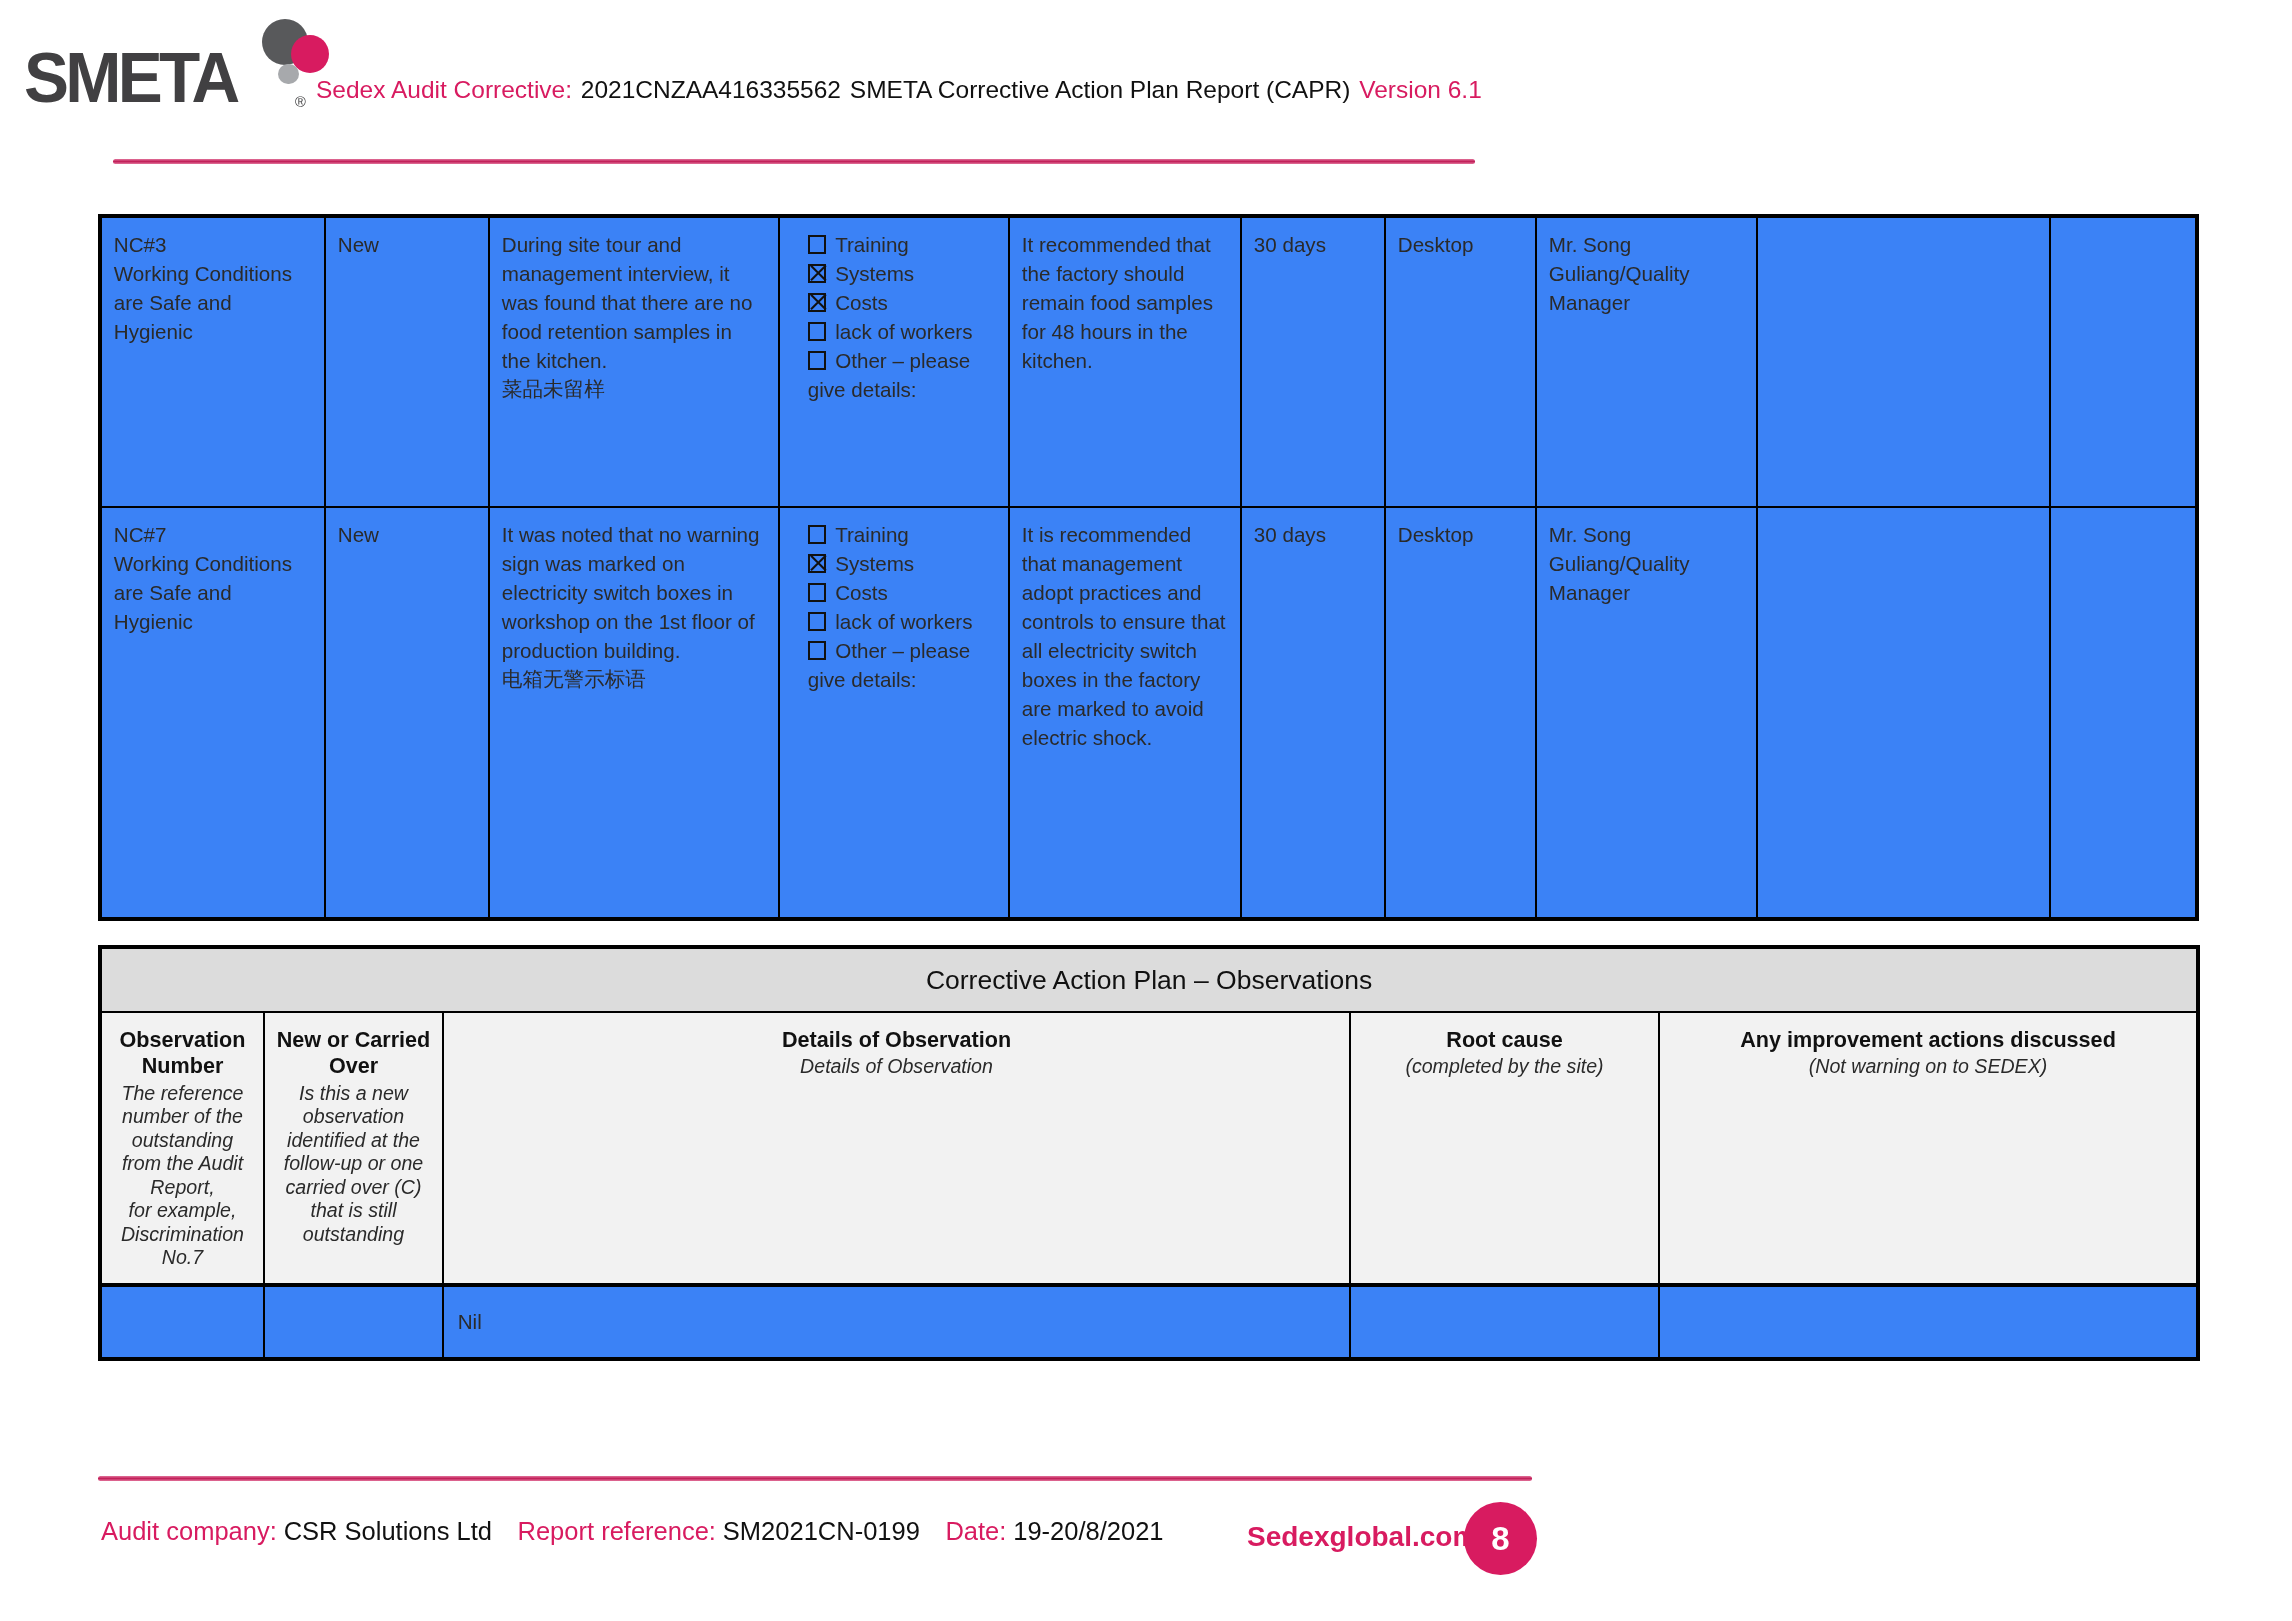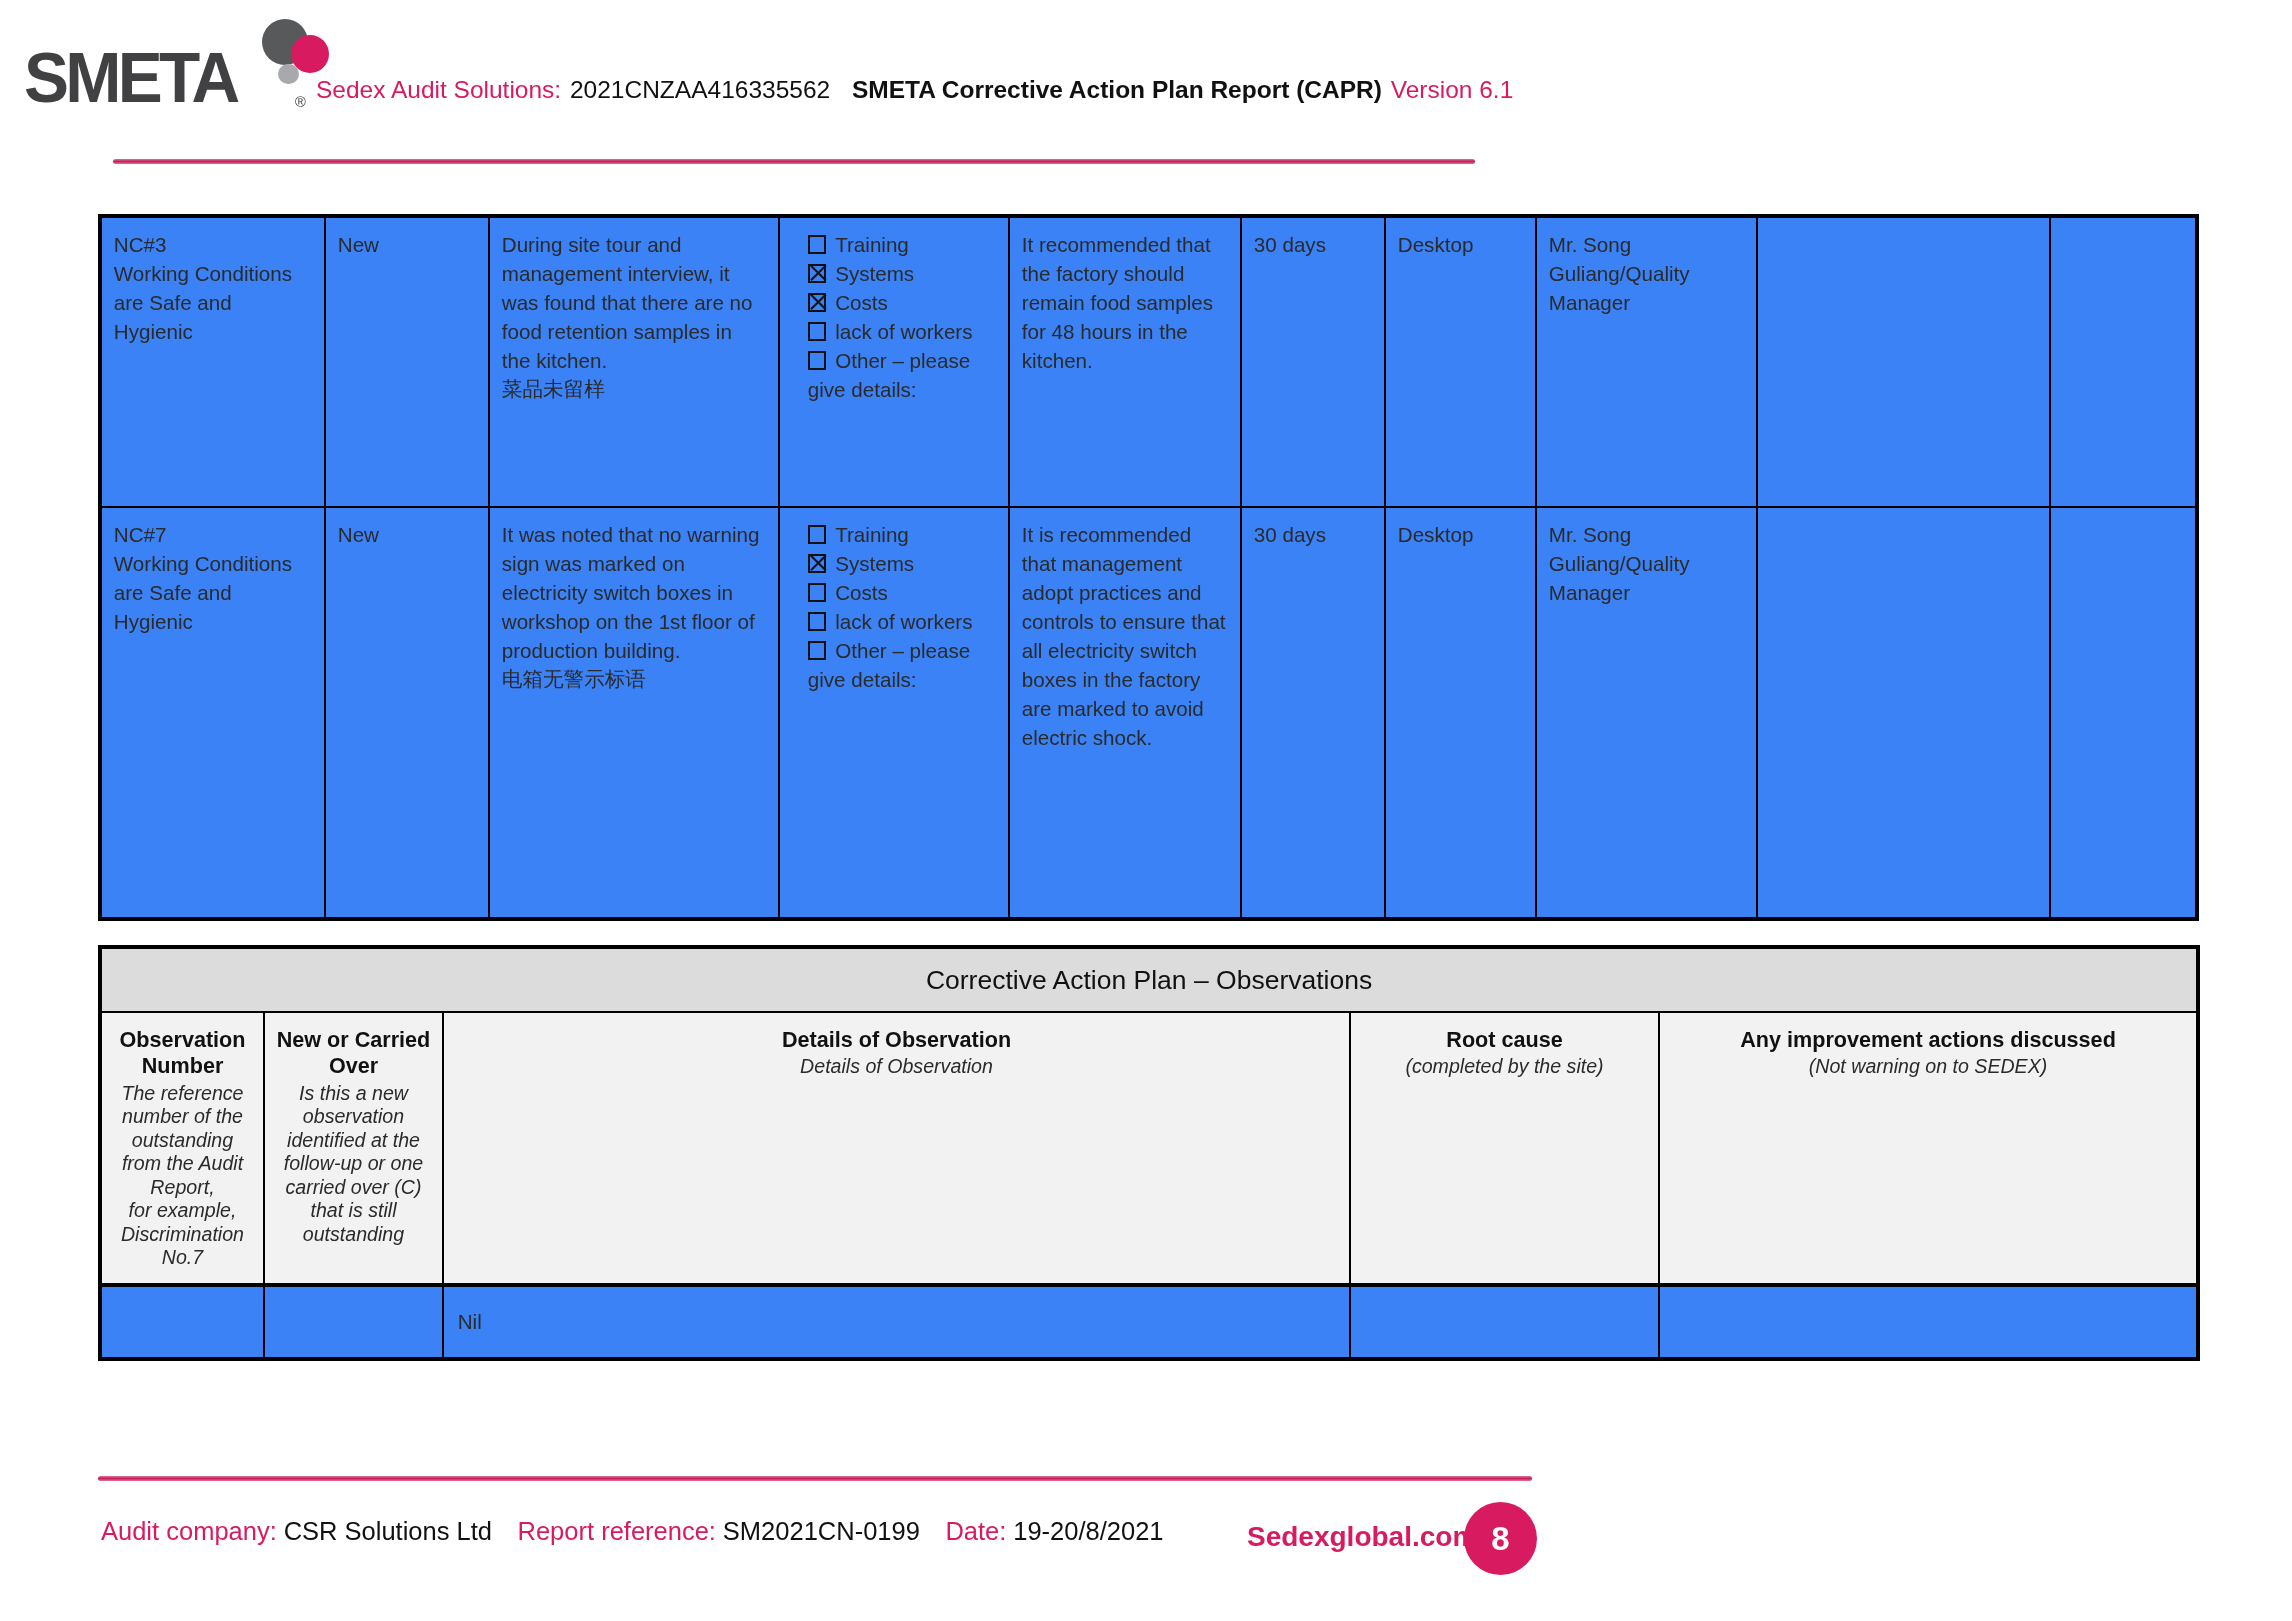--- a/index.html
+++ b/index.html
@@ -23,21 +23,21 @@
   .dot-light { left:254px; top:56px;  width:20.6px; height:20.6px; background:#a7a9ac; z-index:3; }
   .reg-mark  { position:absolute; left:271px; top:86px; font-size:14.7px; color:#414042; }
 
   
   .doc-header {
     position:absolute; left:316px; top:76px; display:flex; align-items:baseline; gap:8.8px;
     font-size:24.5px; white-space:nowrap;
   }
   .pink { color:#d81b60; }
   .hdr-value { color:#111; }
-  .hdr-title { color:#111; font-weight:bold; margin-left:13px;text-align:center; }
+  .hdr-title { color:#111; font-weight:normal; margin-left:0;text-align:center; }
 
   .rule { position:absolute; height:4.9px; background:linear-gradient(to bottom,#e2739b,#c2215a,#e2739b); border-radius:2.9px; }
   .rule-top { left:113px; top:159px; width:1362px; }
   .rule-bottom { left:98px; top:1476px; width:1434px; }
 
   
   table { border-collapse:collapse; table-layout:fixed; position:absolute; background:#3b82f6; }
   .nc-table { left:98px; top:214px; width:2098px; border:4.9px solid #000; }
   .nc-table td {
     border:2.9px solid #000; vertical-align:top; padding:11.8px 11.8px;
@@ -91,21 +91,21 @@
 
   <div class="logo">
     <div class="logo-text">SMETA</div>
     <div class="dot dot-dark"></div>
     <div class="dot dot-pink"></div>
     <div class="dot dot-light"></div>
     <div class="reg-mark">®</div>
   </div>
 
   <div class="doc-header">
-    <span class="pink">Sedex Audit Solutions:</span>
+    <span class="pink">Sedex Audit Corrective:</span>
     <span class="hdr-value">2021CNZAA416335562</span>
     <span class="hdr-title">SMETA Corrective Action Plan Report (CAPR)</span>
     <span class="pink">Version 6.1</span>
   </div>
 
   <div class="rule rule-top"></div>
 
   <table class="nc-table">
     <colgroup>
       <col style="width:225px">

